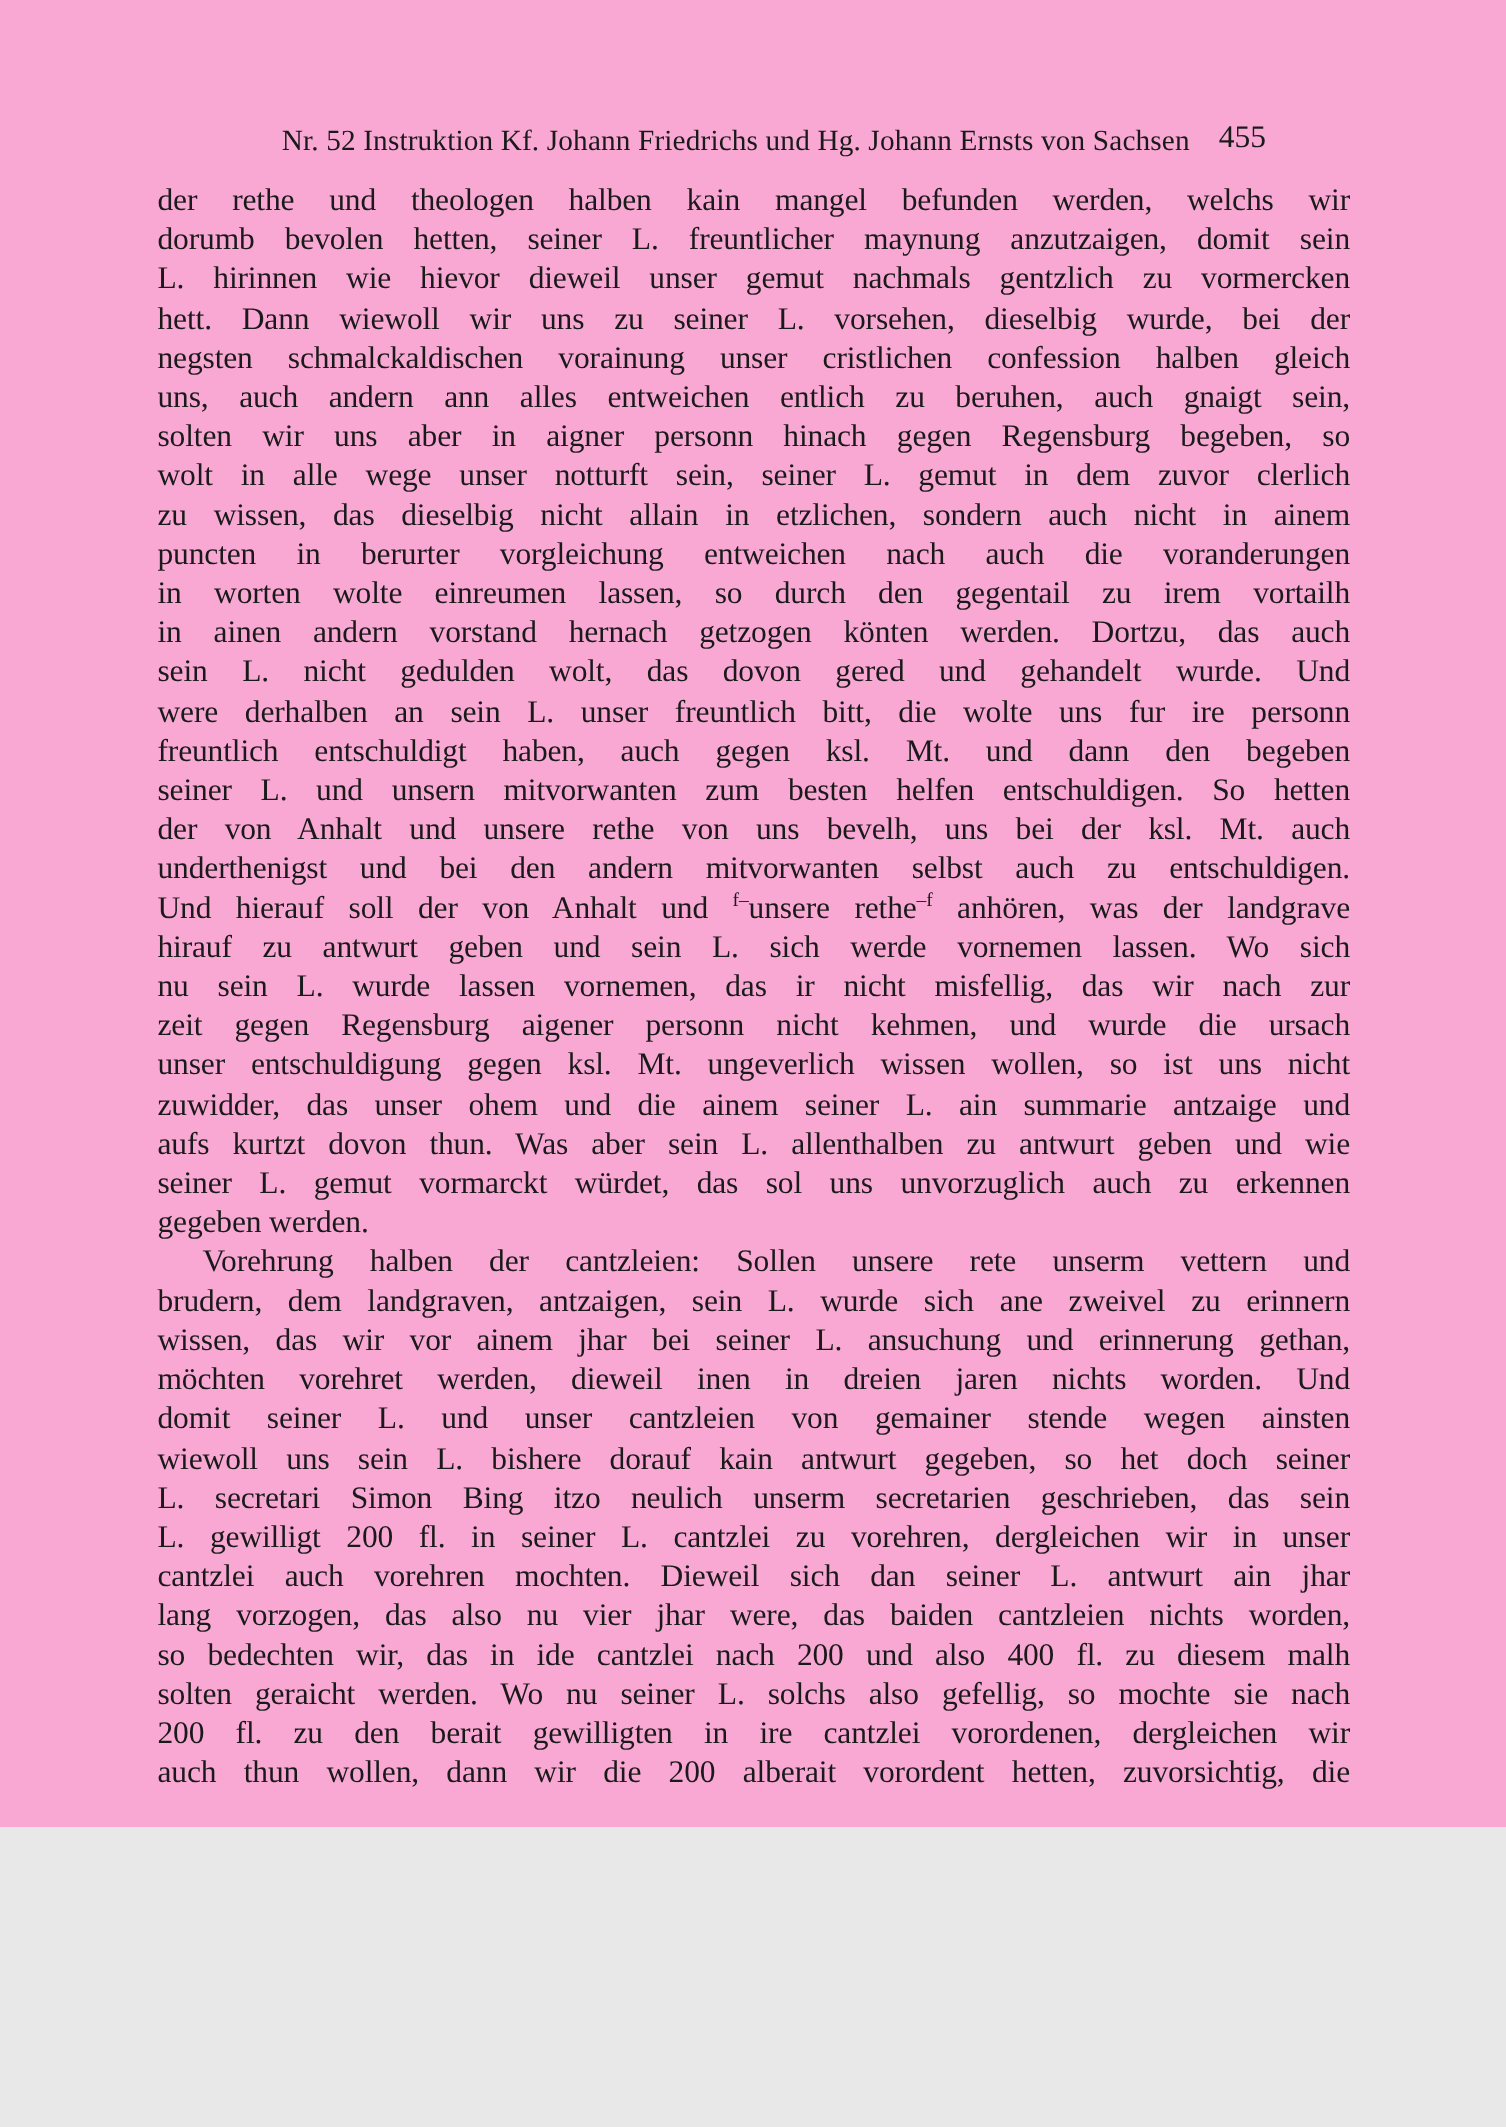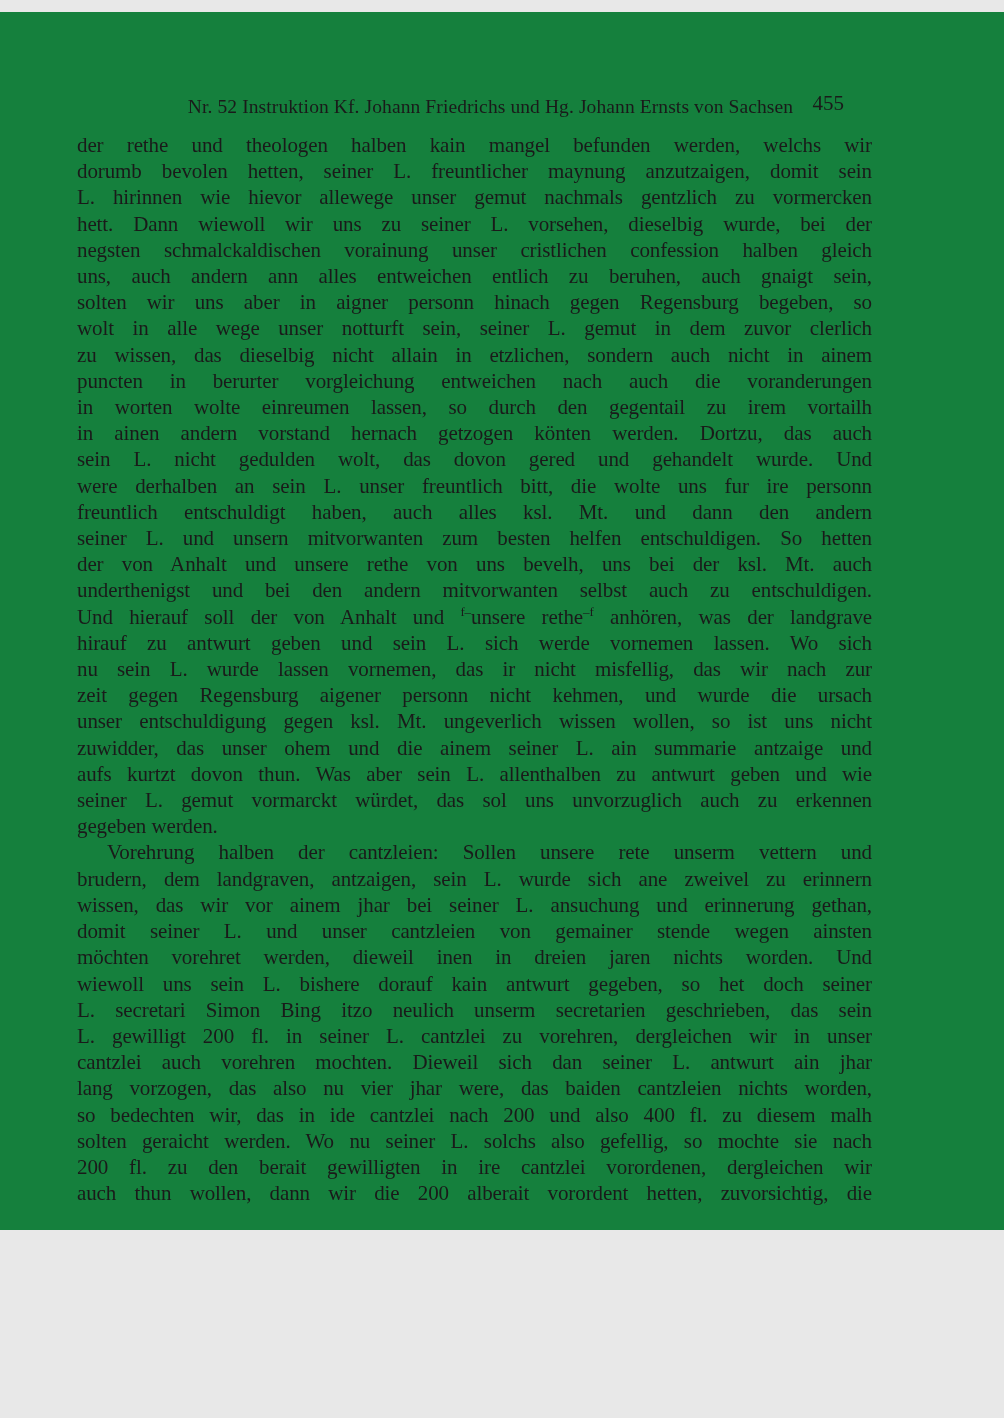--- a/index.html
+++ b/index.html
@@ -1,21 +1,21 @@
 <!DOCTYPE html>
 <html><head>
 <meta charset="utf-8">
 <style>
   html, body { margin: 0; padding: 0; background: #e8e8e8; }
   .page {
     position: relative;
     width: 1004px;
     height: 1218px;
-    margin: 12px auto;
-    background: #15803d;
+    margin: 0 auto;
+    background: #f9a8d4;
     color: #1a1a1a;
     font-family: "Liberation Serif", "DejaVu Serif", serif;
     overflow: hidden;
   }
   .header {
     position: absolute;
     top: 84px;
     left: 93px;
     width: 795px;
     font-size: 19.5px;
@@ -24,21 +24,21 @@
   .header-title { text-align: center; letter-spacing: 0.1px; }
   .page-number {
     position: absolute;
     right: 44px;
     top: -4px;
     font-size: 21px;
   }
   .body-text {
     position: absolute;
     top: 120px;
-    left: 77px;
+    left: 105px;
     width: 795px;
     font-size: 21px;
     line-height: 26.2px;
     letter-spacing: -0.1px;
   }
   .line { text-align: justify; text-align-last: justify; }
   .line.last-left { text-align-last: left; }
   .line.indent { padding-left: 30px; }
   sup.sigla {
     font-size: 13px;
@@ -72,50 +72,50 @@
 <div class="page">
 
   <div class="header">
     <div class="header-title">Nr. 52 Instruktion Kf. Johann Friedrichs und Hg. Johann Ernsts von Sachsen</div>
     <div class="page-number">455</div>
   </div>
 
   <div class="body-text">
       <div class="line">der rethe und theologen halben kain mangel befunden werden, welchs wir</div>
       <div class="line">dorumb bevolen hetten, seiner L. freuntlicher maynung anzutzaigen, domit sein</div>
-      <div class="line">L. hirinnen wie hievor allewege unser gemut nachmals gentzlich zu vormercken</div>
+      <div class="line">L. hirinnen wie hievor dieweil unser gemut nachmals gentzlich zu vormercken</div>
       <div class="line">hett. Dann wiewoll wir uns zu seiner L. vorsehen, dieselbig wurde, bei der</div>
       <div class="line">negsten schmalckaldischen vorainung unser cristlichen confession halben gleich</div>
       <div class="line">uns, auch andern ann alles entweichen entlich zu beruhen, auch gnaigt sein,</div>
       <div class="line">solten wir uns aber in aigner personn hinach gegen Regensburg begeben, so</div>
       <div class="line">wolt in alle wege unser notturft sein, seiner L. gemut in dem zuvor clerlich</div>
       <div class="line">zu wissen, das dieselbig nicht allain in etzlichen, sondern auch nicht in ainem</div>
       <div class="line">puncten in berurter vorgleichung entweichen nach auch die voranderungen</div>
       <div class="line">in worten wolte einreumen lassen, so durch den gegentail zu irem vortailh</div>
       <div class="line">in ainen andern vorstand hernach getzogen könten werden. Dortzu, das auch</div>
       <div class="line">sein L. nicht gedulden wolt, das dovon gered und gehandelt wurde. Und</div>
       <div class="line">were derhalben an sein L. unser freuntlich bitt, die wolte uns fur ire personn</div>
-      <div class="line">freuntlich entschuldigt haben, auch alles ksl. Mt. und dann den andern</div>
+      <div class="line">freuntlich entschuldigt haben, auch gegen ksl. Mt. und dann den begeben</div>
       <div class="line">seiner L. und unsern mitvorwanten zum besten helfen entschuldigen. So hetten</div>
       <div class="line">der von Anhalt und unsere rethe von uns bevelh, uns bei der ksl. Mt. auch</div>
       <div class="line">underthenigst und bei den andern mitvorwanten selbst auch zu entschuldigen.</div>
       <div class="line">Und hierauf soll der von Anhalt und <sup class="sigla">f–</sup>unsere rethe<sup class="sigla">–f</sup> anhören, was der landgrave</div>
       <div class="line">hirauf zu antwurt geben und sein L. sich werde vornemen lassen. Wo sich</div>
       <div class="line">nu sein L. wurde lassen vornemen, das ir nicht misfellig, das wir nach zur</div>
       <div class="line">zeit gegen Regensburg aigener personn nicht kehmen, und wurde die ursach</div>
       <div class="line">unser entschuldigung gegen ksl. Mt. ungeverlich wissen wollen, so ist uns nicht</div>
       <div class="line">zuwidder, das unser ohem und die ainem seiner L. ain summarie antzaige und</div>
       <div class="line">aufs kurtzt dovon thun. Was aber sein L. allenthalben zu antwurt geben und wie</div>
       <div class="line">seiner L. gemut vormarckt würdet, das sol uns unvorzuglich auch zu erkennen</div>
       <div class="line last-left">gegeben werden.</div>
       <div class="line indent">Vorehrung halben der cantzleien: Sollen unsere rete unserm vettern und</div>
       <div class="line">brudern, dem landgraven, antzaigen, sein L. wurde sich ane zweivel zu erinnern</div>
       <div class="line">wissen, das wir vor ainem jhar bei seiner L. ansuchung und erinnerung gethan,</div>
+      <div class="line">möchten vorehret werden, dieweil inen in dreien jaren nichts worden. Und</div>
       <div class="line">domit seiner L. und unser cantzleien von gemainer stende wegen ainsten</div>
-      <div class="line">möchten vorehret werden, dieweil inen in dreien jaren nichts worden. Und</div>
       <div class="line">wiewoll uns sein L. bishere dorauf kain antwurt gegeben, so het doch seiner</div>
       <div class="line">L. secretari Simon Bing itzo neulich unserm secretarien geschrieben, das sein</div>
       <div class="line">L. gewilligt 200 fl. in seiner L. cantzlei zu vorehren, dergleichen wir in unser</div>
       <div class="line">cantzlei auch vorehren mochten. Dieweil sich dan seiner L. antwurt ain jhar</div>
       <div class="line">lang vorzogen, das also nu vier jhar were, das baiden cantzleien nichts worden,</div>
       <div class="line">so bedechten wir, das in ide cantzlei nach 200 und also 400 fl. zu diesem malh</div>
       <div class="line">solten geraicht werden. Wo nu seiner L. solchs also gefellig, so mochte sie nach</div>
       <div class="line">200 fl. zu den berait gewilligten in ire cantzlei vorordenen, dergleichen wir</div>
       <div class="line">auch thun wollen, dann wir die 200 alberait vorordent hetten, zuvorsichtig, die</div>
     </div>

